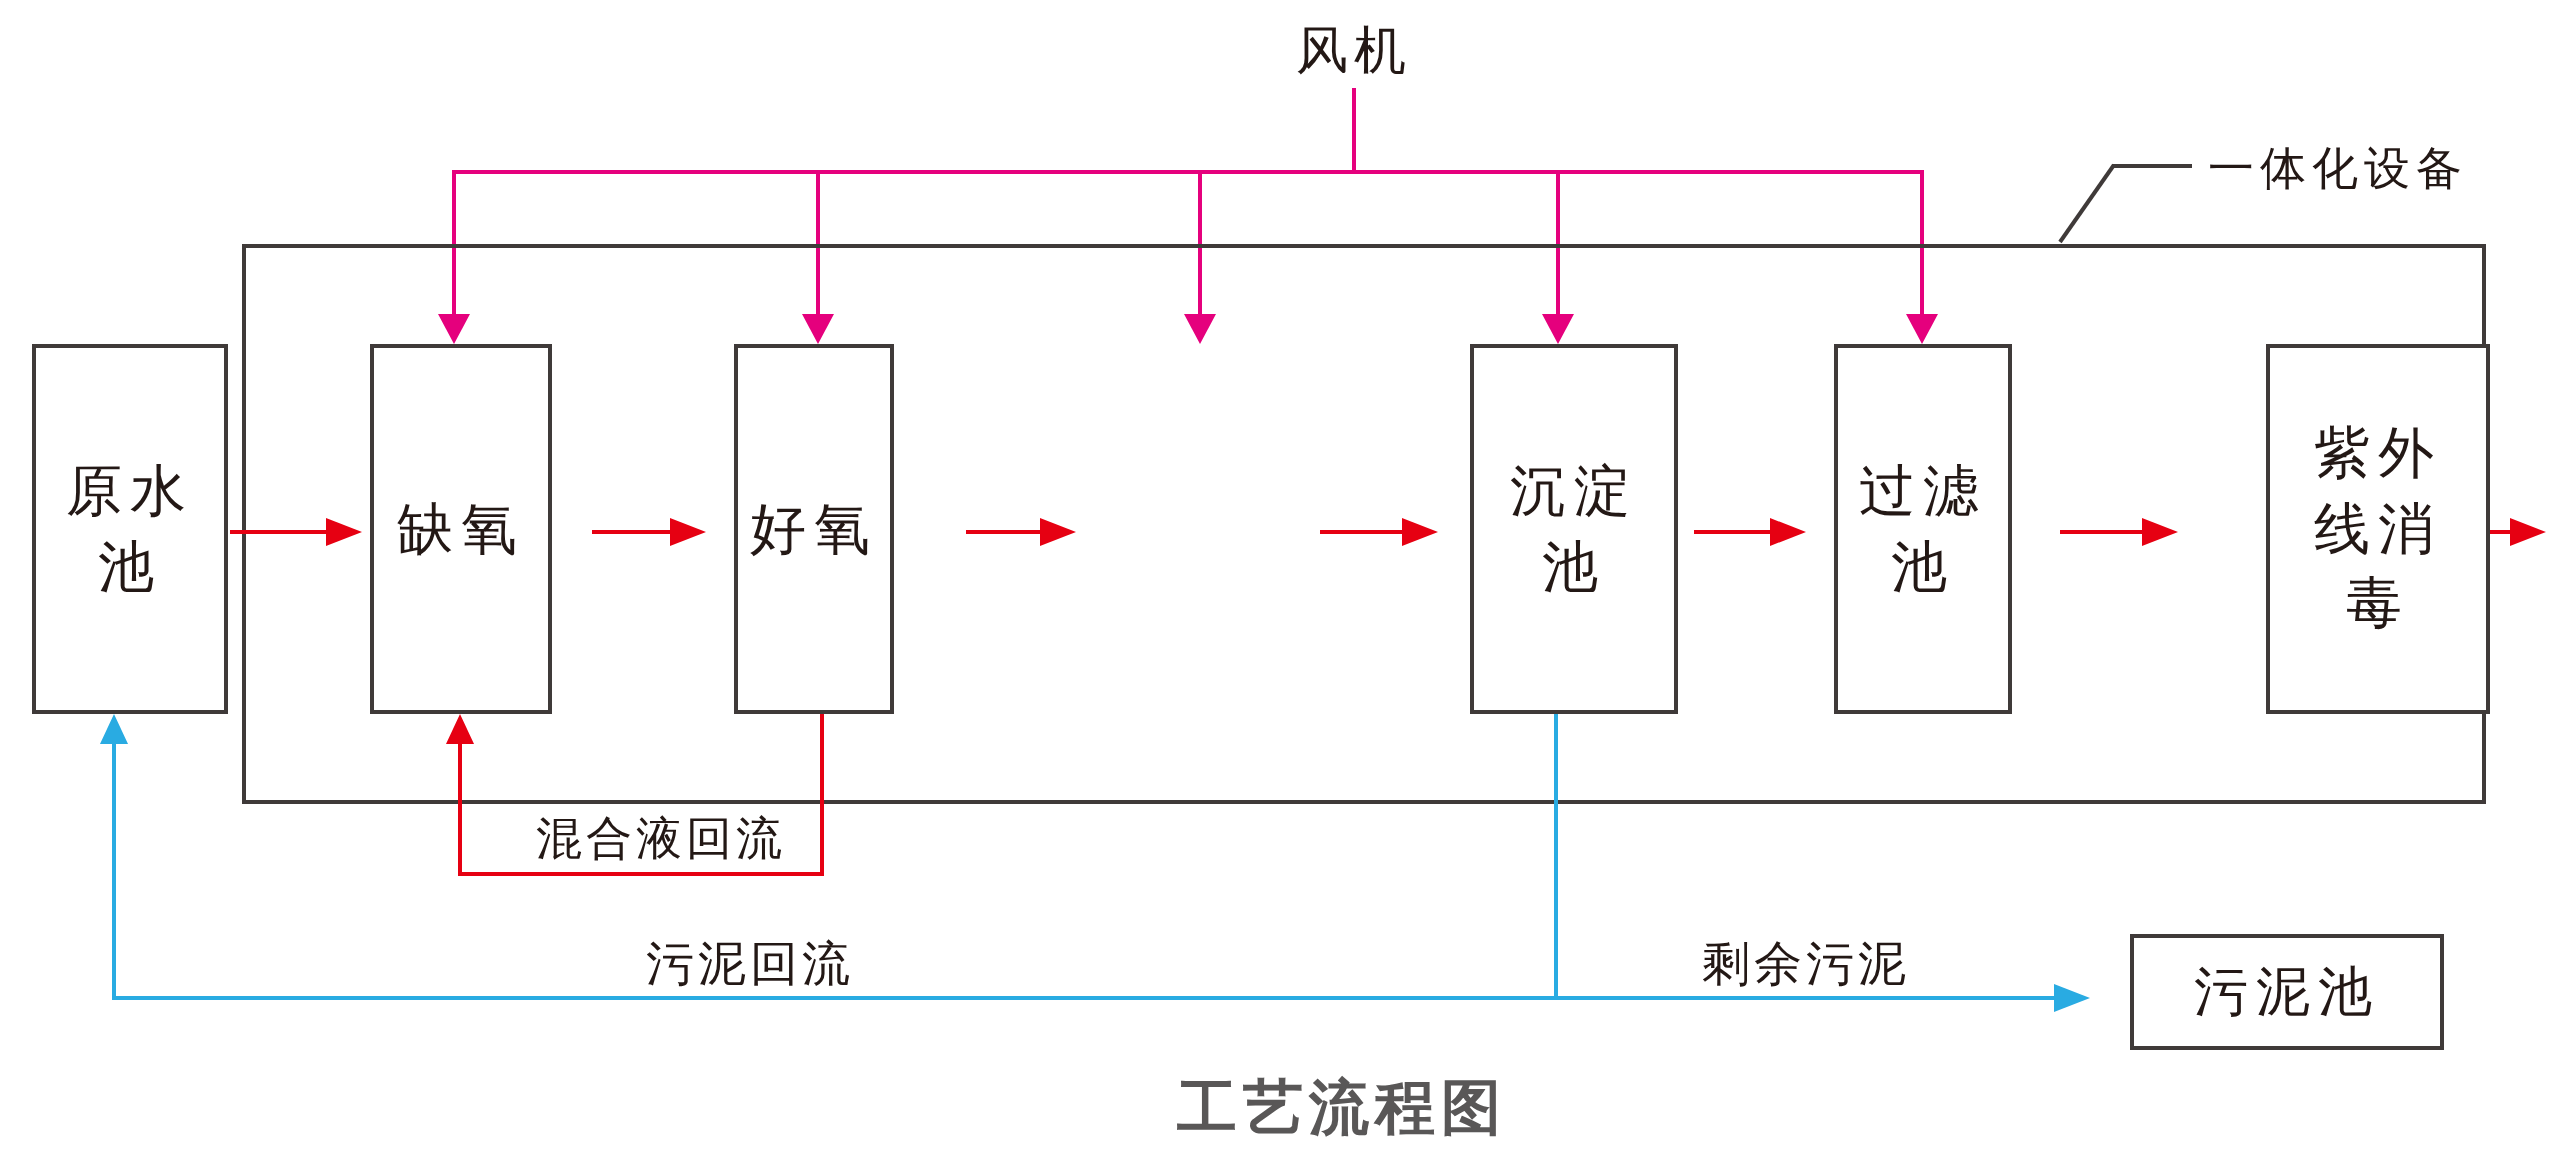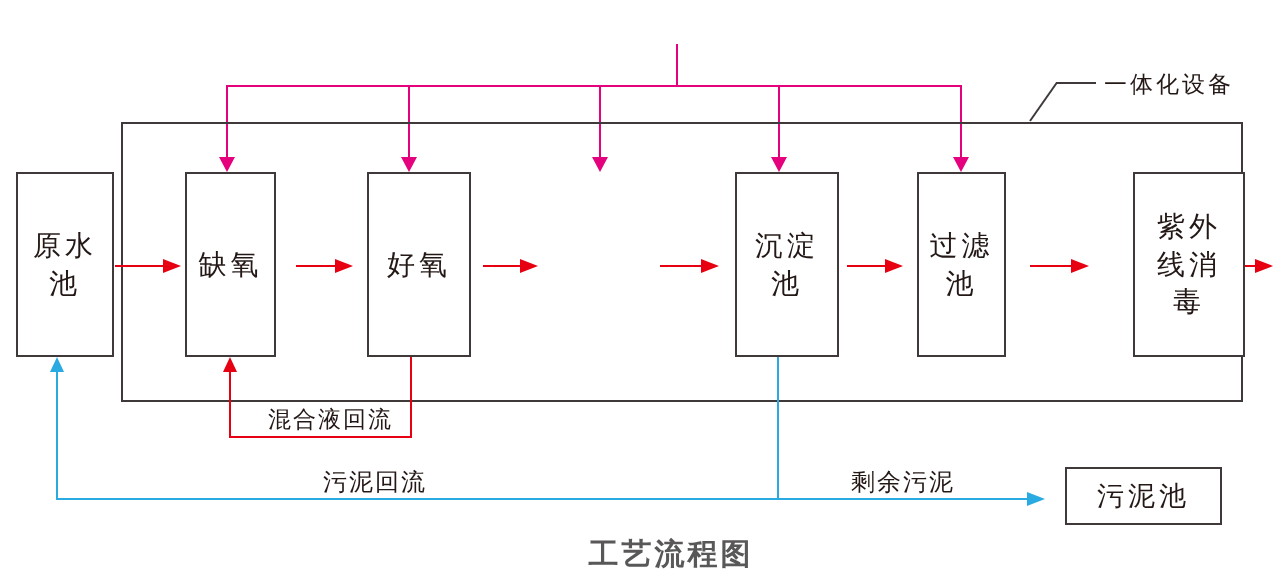--- a/index.html
+++ b/index.html
@@ -94,20 +94,21 @@
     font-weight: bold;
     color: var(--title, #595757);
     letter-spacing: 3px;
   }
 </style>
 </head>
 <body>
 
 <div class="canvas">
 
+  <div class="label" style="left:627px; top:8px; width:100px; text-align:center; font-size:26px; letter-spacing:3px;">风机</div>
   <div class="vline magenta" style="left:676px; top:44px; height:42px;"></div>
 
   <div class="hline magenta" style="left:226px; top:85px; width:736px;"></div>
 
   <div class="vline magenta" style="left:226px; top:86px; height:71px;"></div>
   <div class="arrow-down-magenta" style="left:219px; top:157px;"></div>
 
   <div class="vline magenta" style="left:408px; top:86px; height:71px;"></div>
   <div class="arrow-down-magenta" style="left:401px; top:157px;"></div>
 
@@ -126,21 +127,21 @@
   <div class="hline dark" style="left:1056px; top:82px; width:40px;"></div>
   <div class="label" style="left:1104px; top:69px; font-size:23px; letter-spacing:3px;">一体化设备</div>
 
   <div class="pbox" style="left:16px;  top:172px; width:98px; height:185px;">
     <span class="pbox-label">原水
 池</span>
   </div>
   <div class="pbox" style="left:185px; top:172px; width:91px; height:185px;">
     <span class="pbox-label">缺氧</span>
   </div>
-  <div class="pbox" style="left:367px; top:172px; width:104px; height:185px;">
+  <div class="pbox" style="left:367px; top:172px; width:80px; height:185px;">
     <span class="pbox-label">好氧</span>
   </div>
   <div class="pbox" style="left:735px; top:172px; width:104px; height:185px;">
     <span class="pbox-label">沉淀
 池</span>
   </div>
   <div class="pbox" style="left:917px; top:172px; width:89px; height:185px;justify-content:center;">
     <span class="pbox-label">过滤
 池</span>
   </div>

